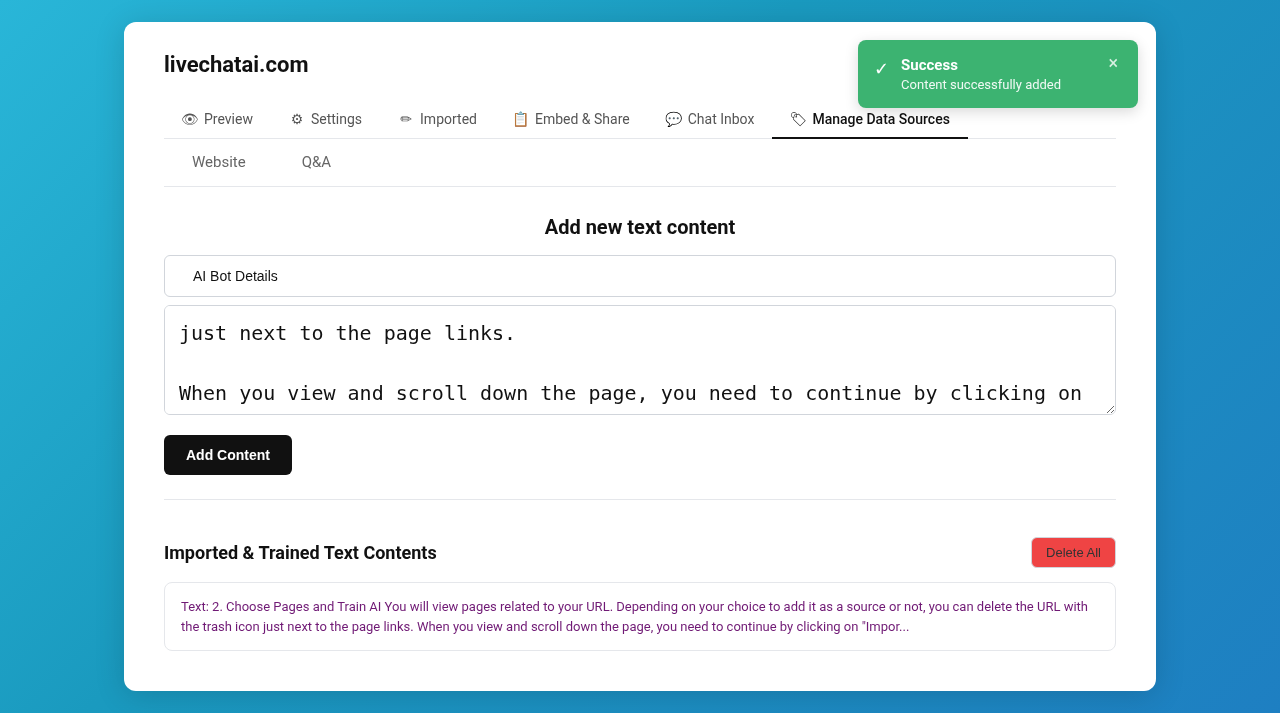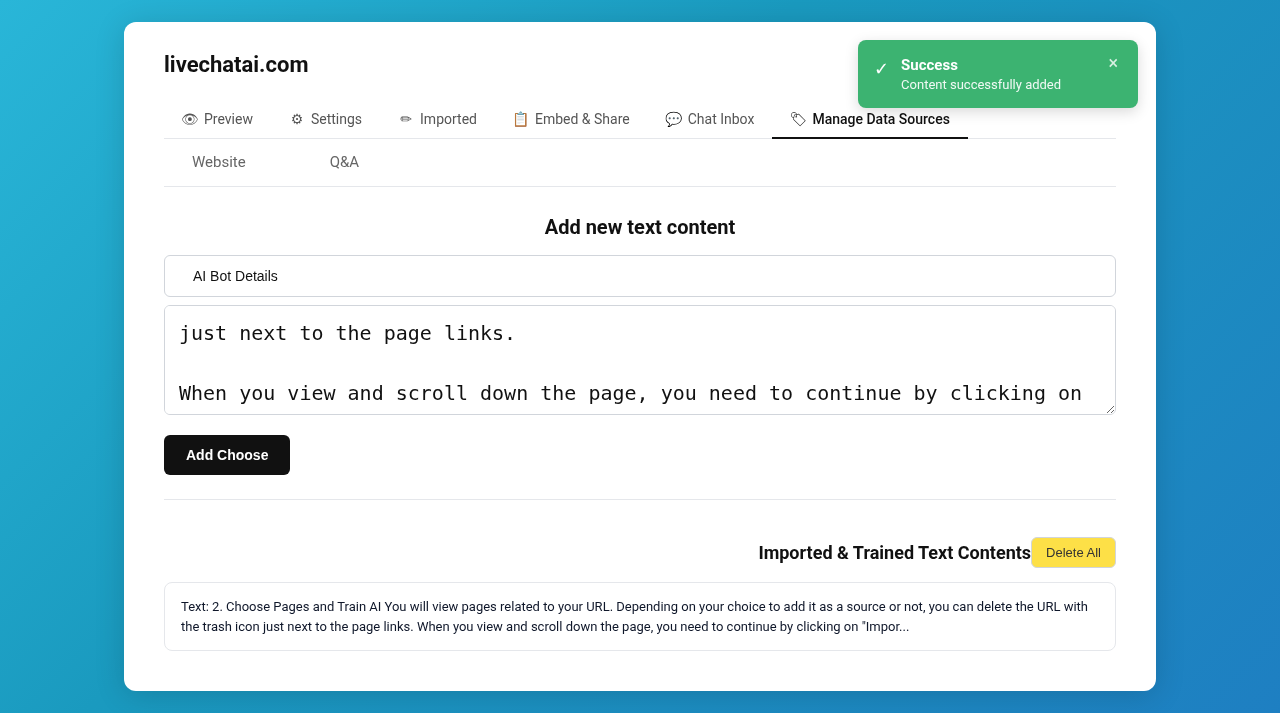--- a/index.html
+++ b/index.html
@@ -57,21 +57,20 @@
       display: inline-flex;
       align-items: center;
       justify-content: center;
     }
     .tabs-bar {
       display: flex;
       align-items: center;
       border-bottom: 1px solid #e5e7eb;
       margin-bottom: 28px;
       margin-top: 0;
-      gap: 28px;
     }
     .tab-item {
       padding: 14px 28px;
       font-size: 15px;
       color: #666;
       cursor: pointer;
       border-bottom: 2px solid transparent;
       margin-bottom: -1px;
     }
     .tab-item.active {
@@ -118,31 +117,31 @@
       font-size: 14px;
       font-weight: 600;
       cursor: pointer;
     }
     .imported-section {
       margin-top: 30px;
     }
     .imported-header {
       display: flex;
       align-items: center;
-      justify-content: flex-end;
+      justify-content: space-between;
       margin-bottom: 14px;
       margin-top: 37px;
     }
     .imported-title {
       font-size: 18px;
       font-weight: 700;
       color: #111;
     }
     .delete-all-btn {
-      background: #fde047;
+      background: #ef4444;
       color: #333;
       border: 1px solid #d1d5db;
       border-radius: 6px;
       padding: 7px 14px;
       font-size: 13px;
       cursor: pointer;
     }
     .content-card {
       border: 1px solid #e5e7eb;
       border-radius: 8px;
@@ -166,21 +165,21 @@
       font-size: 13px;
       color: #555;
     }
     .copy-icon {
       cursor: pointer;
       color: #888;
       font-size: 15px;
     }
     .content-card-body {
       font-size: 13px;
-      color: #0f172a;
+      color: #701a75;
       line-height: 1.5;
       overflow: hidden;
       display: -webkit-box;
       -webkit-line-clamp: 3;
       -webkit-box-orient: vertical;
     }
     
     .toast {
       position: absolute;
       top: 18px;
@@ -262,21 +261,21 @@
       <span>Q&amp;A</span>
     </div>
   </div>
 
   <div>
     <div class="section-title">Add new text content</div>
     <input class="text-input" type="text" value="AI Bot Details" placeholder="AI Bot Details" style="">
     <textarea class="text-area" style="">just next to the page links.
 
 When you view and scroll down the page, you need to continue by clicking on "Import the content &amp; create my chatbot."</textarea>
-    <button class="add-content-btn">Add Choose</button>
+    <button class="add-content-btn">Add Content</button>
   </div>
 
   <hr class="divider">
 
   <div class="imported-section">
     <div class="imported-header">
       <div class="imported-title">Imported &amp; Trained Text Contents</div>
       <button class="delete-all-btn">Delete All</button>
     </div>
     <div class="content-card">

